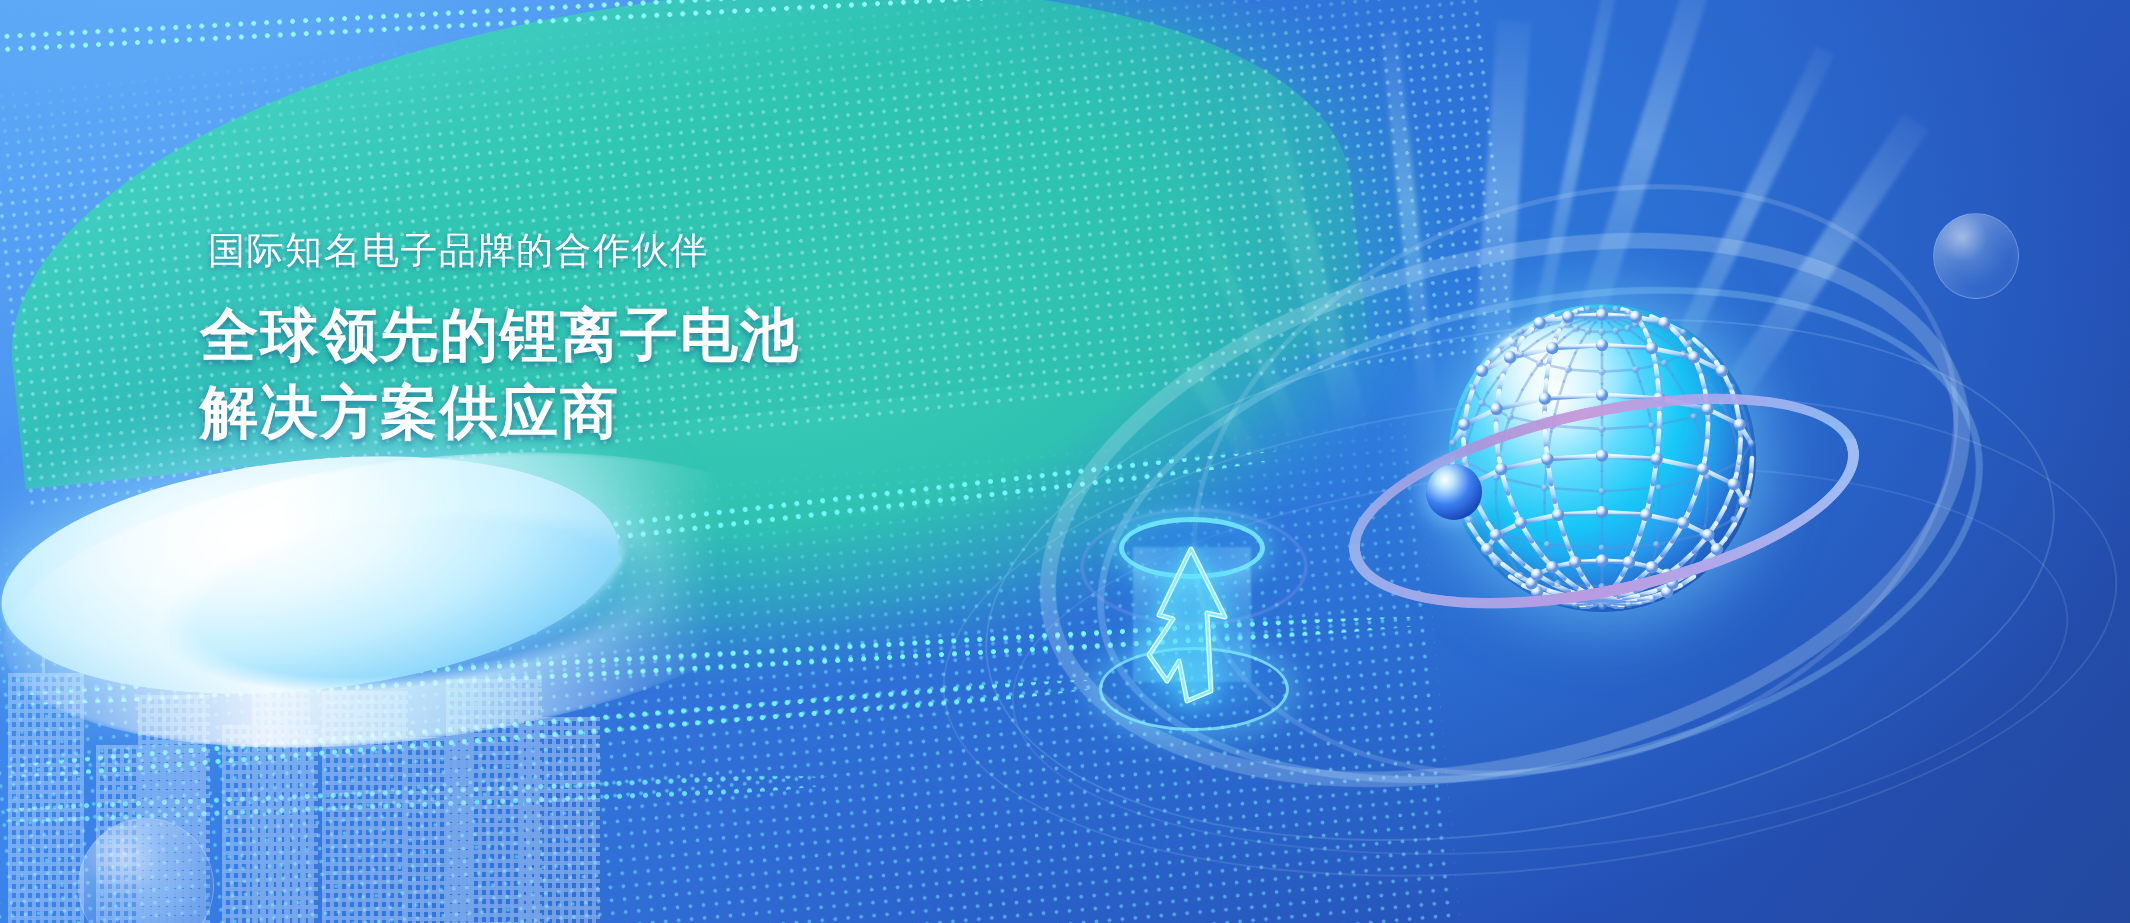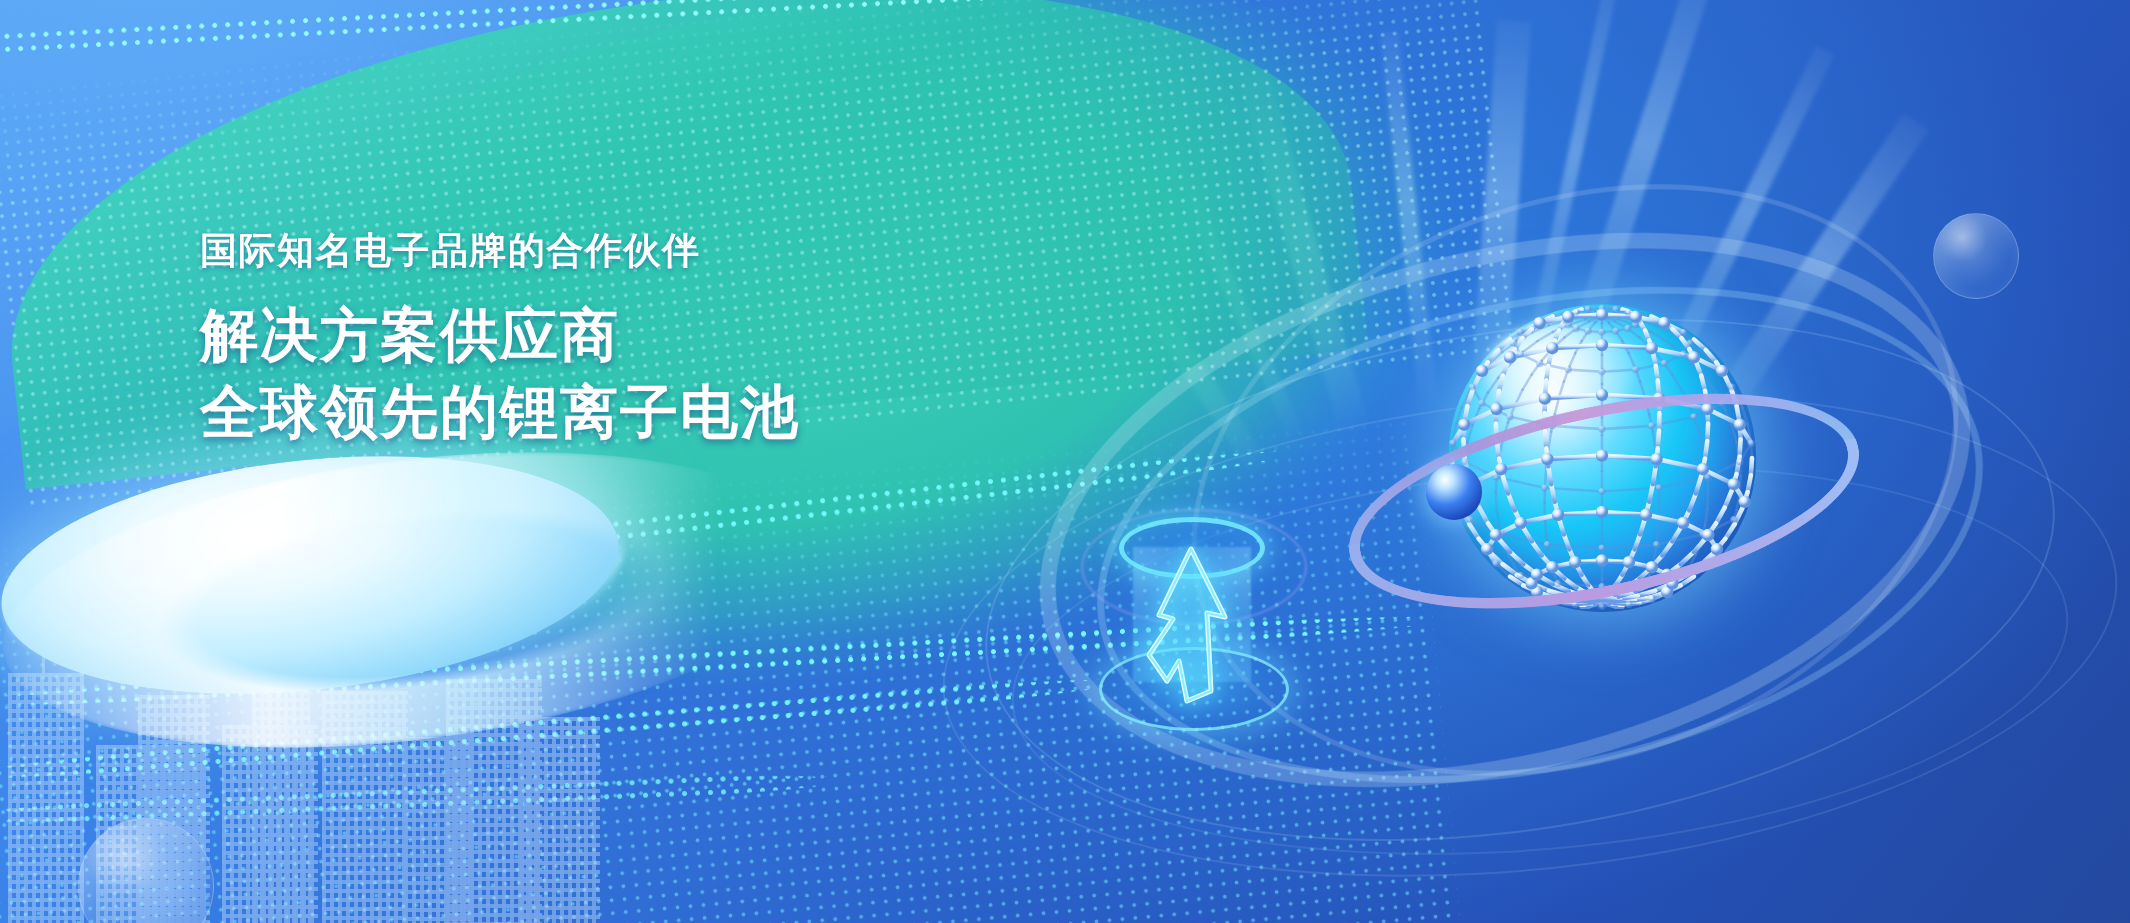--- a/index.html
+++ b/index.html
@@ -200,24 +200,24 @@
     position:absolute;border-radius:50%;
     background:
       radial-gradient(circle at 34% 28%, rgba(255,255,255,.55) 0%, rgba(200,228,255,.26) 30%, rgba(140,190,255,.12) 62%, rgba(120,175,250,.06) 100%);
     border:1.5px solid rgba(225,240,255,.30);
     box-shadow:inset -8px -10px 24px rgba(60,110,210,.22), inset 8px 10px 20px rgba(255,255,255,.18);
   }
 
   
   #copy{position:absolute;left:200px;top:228px;width:900px;}
   #subtitle{
-    color:#ffffff;font-size:37px;line-height:1.25;font-weight:700;
+    color:#ffffff;font-size:37px;line-height:1.25;font-weight:400;
     letter-spacing:1.5px;
     text-shadow:0 2px 5px rgba(18,55,130,.45);
-    margin:0 0 22px 0;
+    margin:0 0 22px 8px;
   }
   .headline{
     color:#ffffff;font-size:58px;line-height:1.33;font-weight:700;
     letter-spacing:2px;
     text-shadow:0 3px 7px rgba(16,50,125,.5);
     margin:0;white-space:nowrap;
   }
 </style>
 </head>
 <body>
@@ -960,17 +960,17 @@
     <div id="ring-purple"></div>
     <div id="satellite"></div>
     <div id="ring-purple-front"></div>
   </div>
 
   <div class="bubble" style="left:1933px;top:213px;width:86px;height:86px;"></div>
   <div class="bubble" style="left:78px;top:818px;width:136px;height:136px;"></div>
 
   <div id="copy">
     <p id="subtitle">国际知名电子品牌的合作伙伴</p>
+    <p class="headline">全球领先的锂离子电池</p>
     <p class="headline">解决方案供应商</p>
-    <p class="headline">全球领先的锂离子电池</p>
   </div>
 
 </div>
 
 </body></html>

